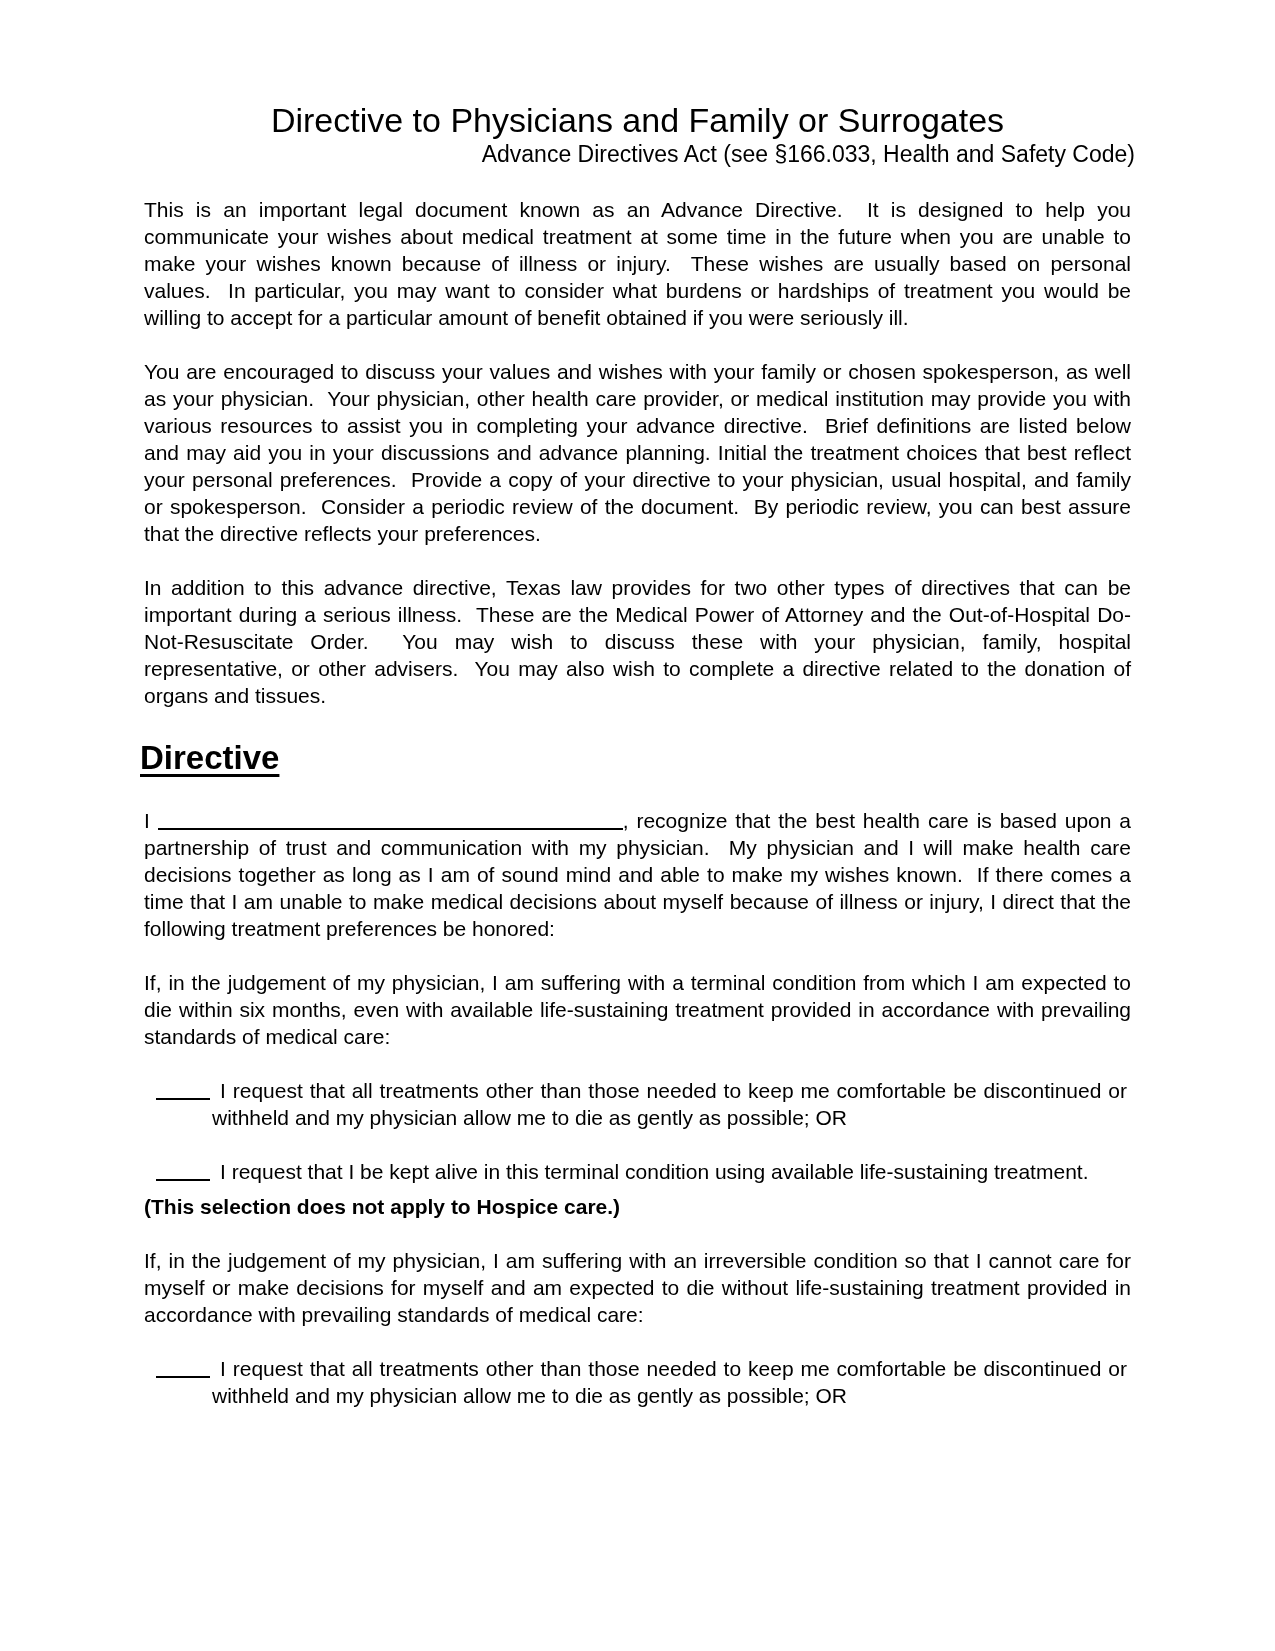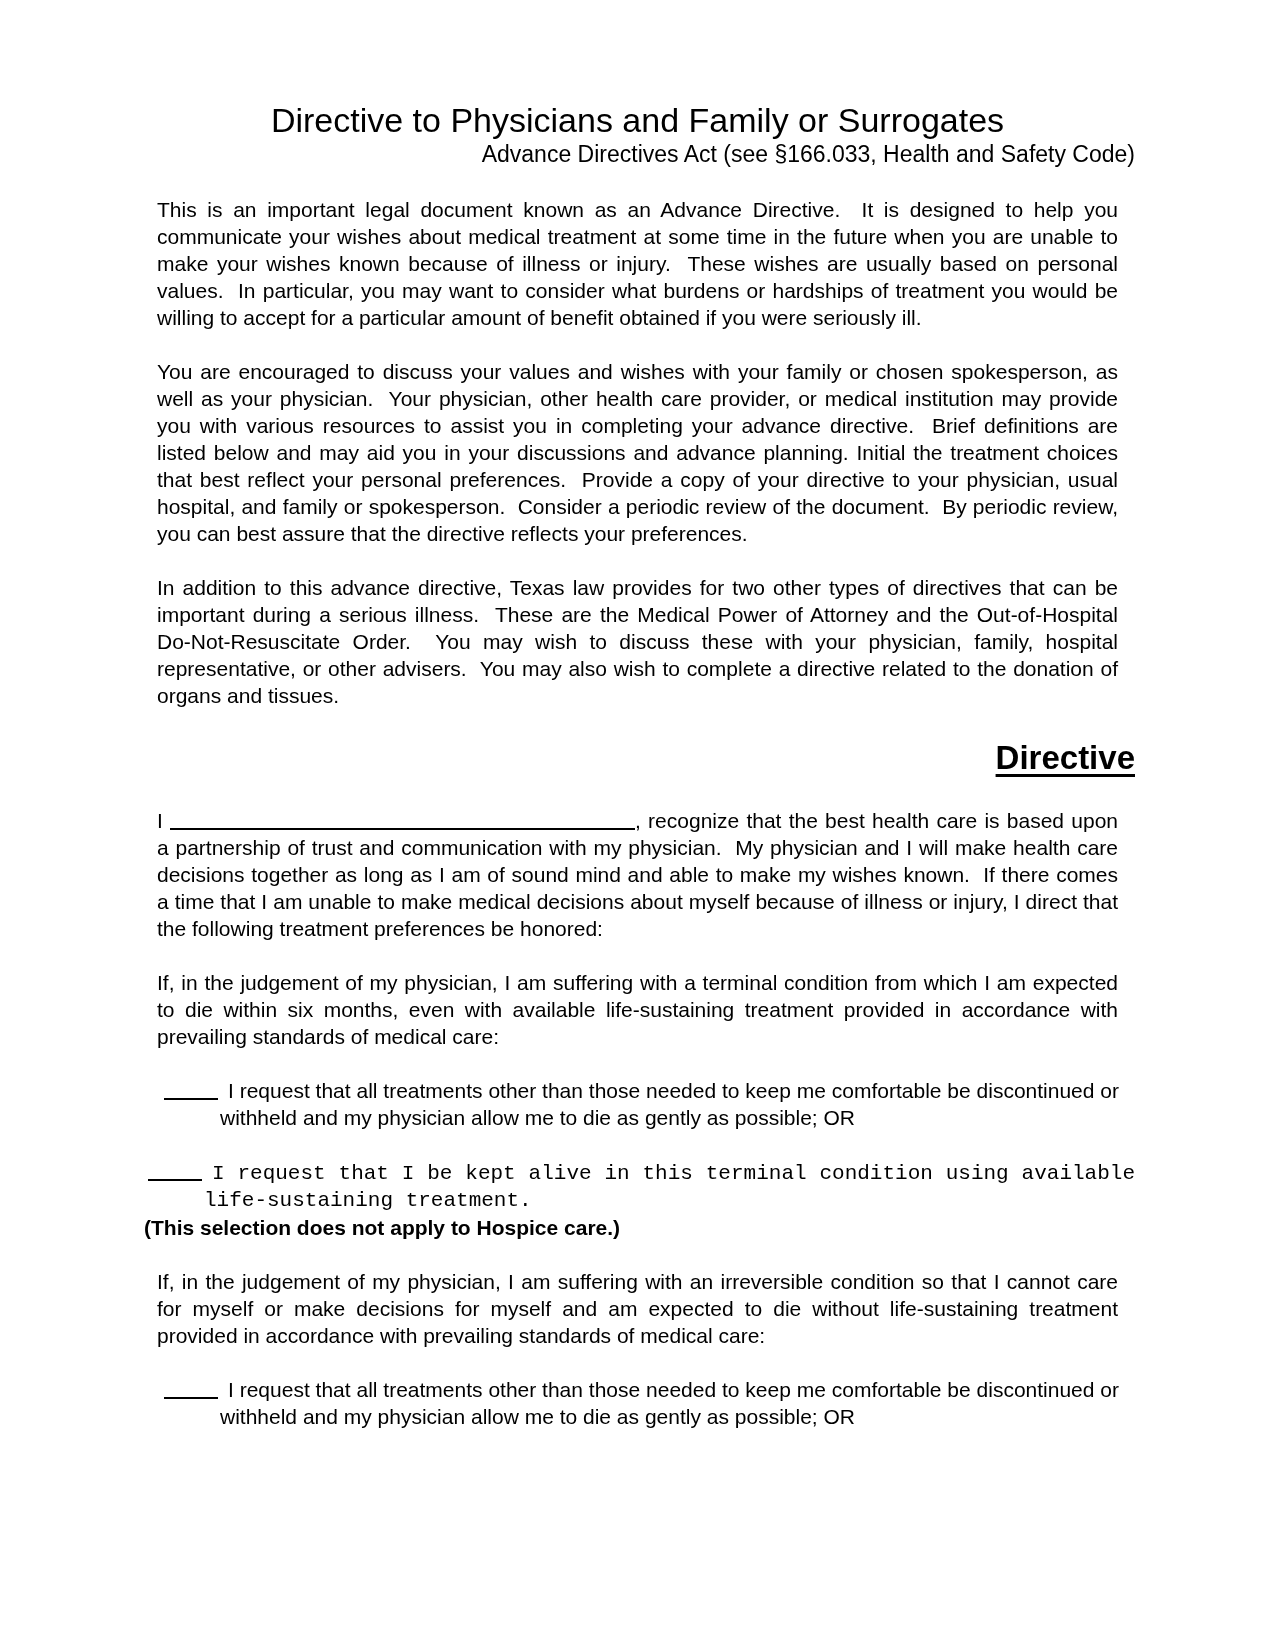--- a/index.html
+++ b/index.html
@@ -27,47 +27,47 @@
   }
   .doc-subtitle {
     font-size: 23px;
     line-height: 29px;
     text-align: right;
     margin-bottom: 27px;
     white-space: nowrap;
   }
   .para {
     text-align: justify;
-    margin: 27px 17px;
+    margin: 27px 4px;
   }
   .section-heading {
     font-size: 33px;
     line-height: 44px;
     font-weight: bold;
     text-decoration: underline;
     text-decoration-thickness: 3px;
     text-underline-offset: 5px;
-    text-align: right;
+    text-align: left;
     margin: 27px 0 22px 0;
   }
   .name-blank {
     display: inline-block;
     width: 465px;
     height: 21px;
     border-bottom: 2px solid #000000;
     vertical-align: -2px;
   }
   .choice-group { margin: 27px 0; }
   .choice {
     text-align: justify;
     padding-left: 64px;
     text-indent: -64px;
-    margin: 27px 16px;
+    margin: 27px 8px;
   }
-  .choice-group .choice { margin: 0; font-family: Liberation Mono, monospace; }
+  .choice-group .choice { margin: 8px; }
   .initial-blank {
     display: inline-block;
     width: 54px;
     height: 21px;
     border-bottom: 2px solid #000000;
     vertical-align: -2px;
     margin-left: 8px;
     margin-right: 10px;
     text-indent: 0;
   }

